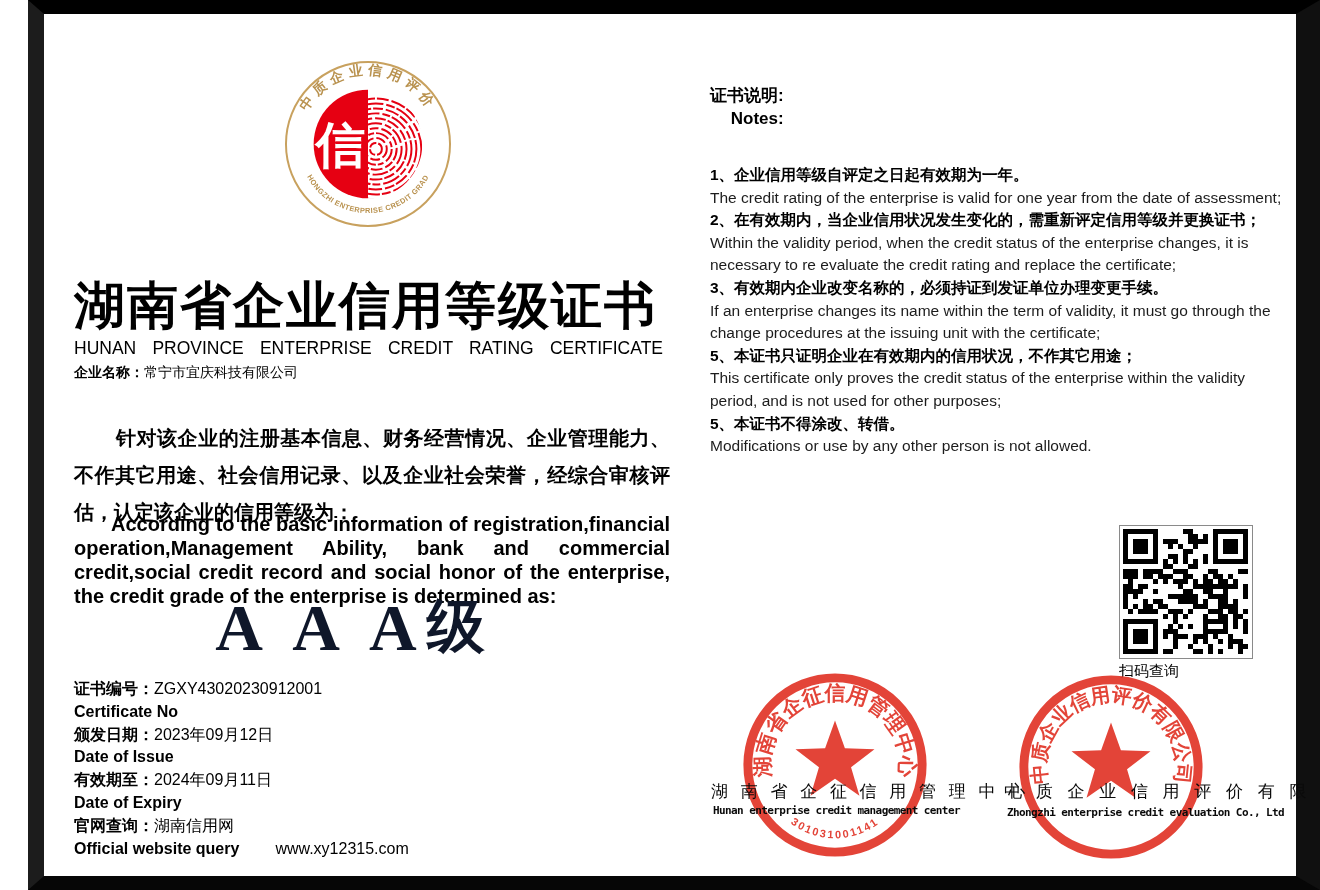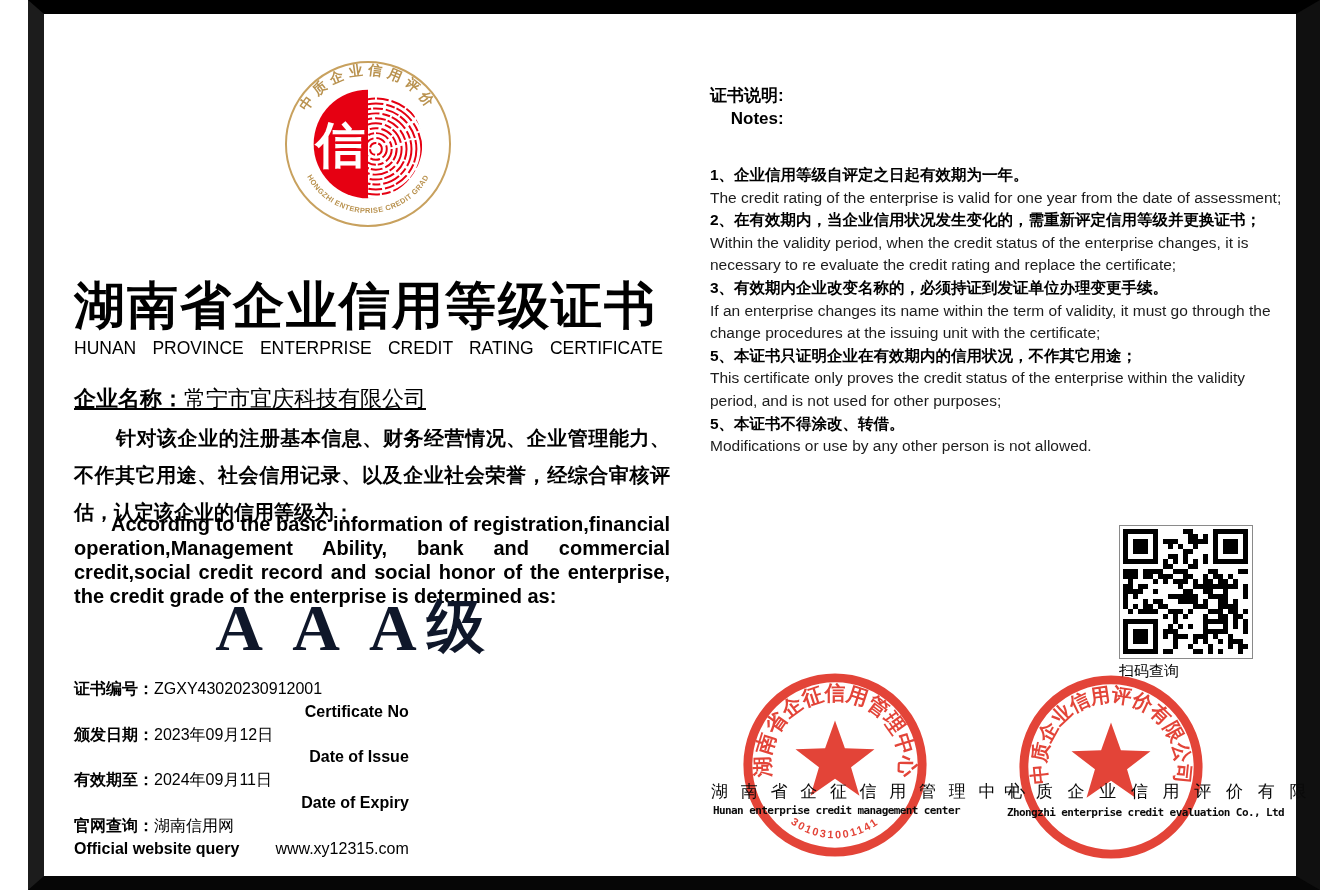--- a/index.html
+++ b/index.html
@@ -15,38 +15,38 @@
 
   
   .logo { position:absolute; left:284px; top:60px; width:168px; height:168px; }
 
   
   .title-zh { position:absolute; left:74px; top:272px; width:592px;
               font-size:51px; font-weight:700; letter-spacing:2px; white-space:nowrap; }
   .title-en { position:absolute; left:74px; top:338px; width:589px;
               font-size:17.5px; font-weight:400; text-align:justify; text-align-last:justify; }
 
-  .company { position:absolute; left:74px; top:384px; font-size:22px; white-space:nowrap;text-decoration:underline; }
+  .company { position:absolute; left:74px; top:364px; font-size:14px; white-space:nowrap; }
   .company .lbl { font-weight:700; }
 
   .body-zh { position:absolute; left:74px; top:420px; width:596px;
              font-size:20px; font-weight:700; line-height:37px;
              text-align:justify; text-indent:42px; }
   .body-en { position:absolute; left:74px; top:512px; width:596px;
              font-size:20px; font-weight:700; line-height:24px;
              text-align:justify; text-indent:37px; }
 
   .grade { position:absolute; left:60px; top:588px; width:580px; text-align:center;
            color:#0f172a; white-space:nowrap; }
   .grade .letters { font-family:"Liberation Serif", serif; font-weight:700; font-size:66px; letter-spacing:10px; }
   .grade .suffix  { font-weight:800; font-size:58px; letter-spacing:0; vertical-align:4px; }
 
   .info { position:absolute; left:74px; top:678px; font-size:16px; line-height:22.8px; }
   .info .zh b { font-weight:700; }
-  .info .en { font-weight:700;text-align:right; }
+  .info .en { font-weight:700; }
   .info .url { font-weight:400; margin-left:36px; }
 
   
   .notes-header { position:absolute; left:710px; top:84px; font-size:17px; font-weight:700; line-height:23px;text-align:right; }
   .notes { position:absolute; left:710px; top:164px; width:576px; font-size:15.5px; line-height:22.6px; }
   .notes p { margin:0; }
   .notes .zh { font-weight:700; }
   .notes .en { font-weight:400; color:#1c1c1c; }
 
   

